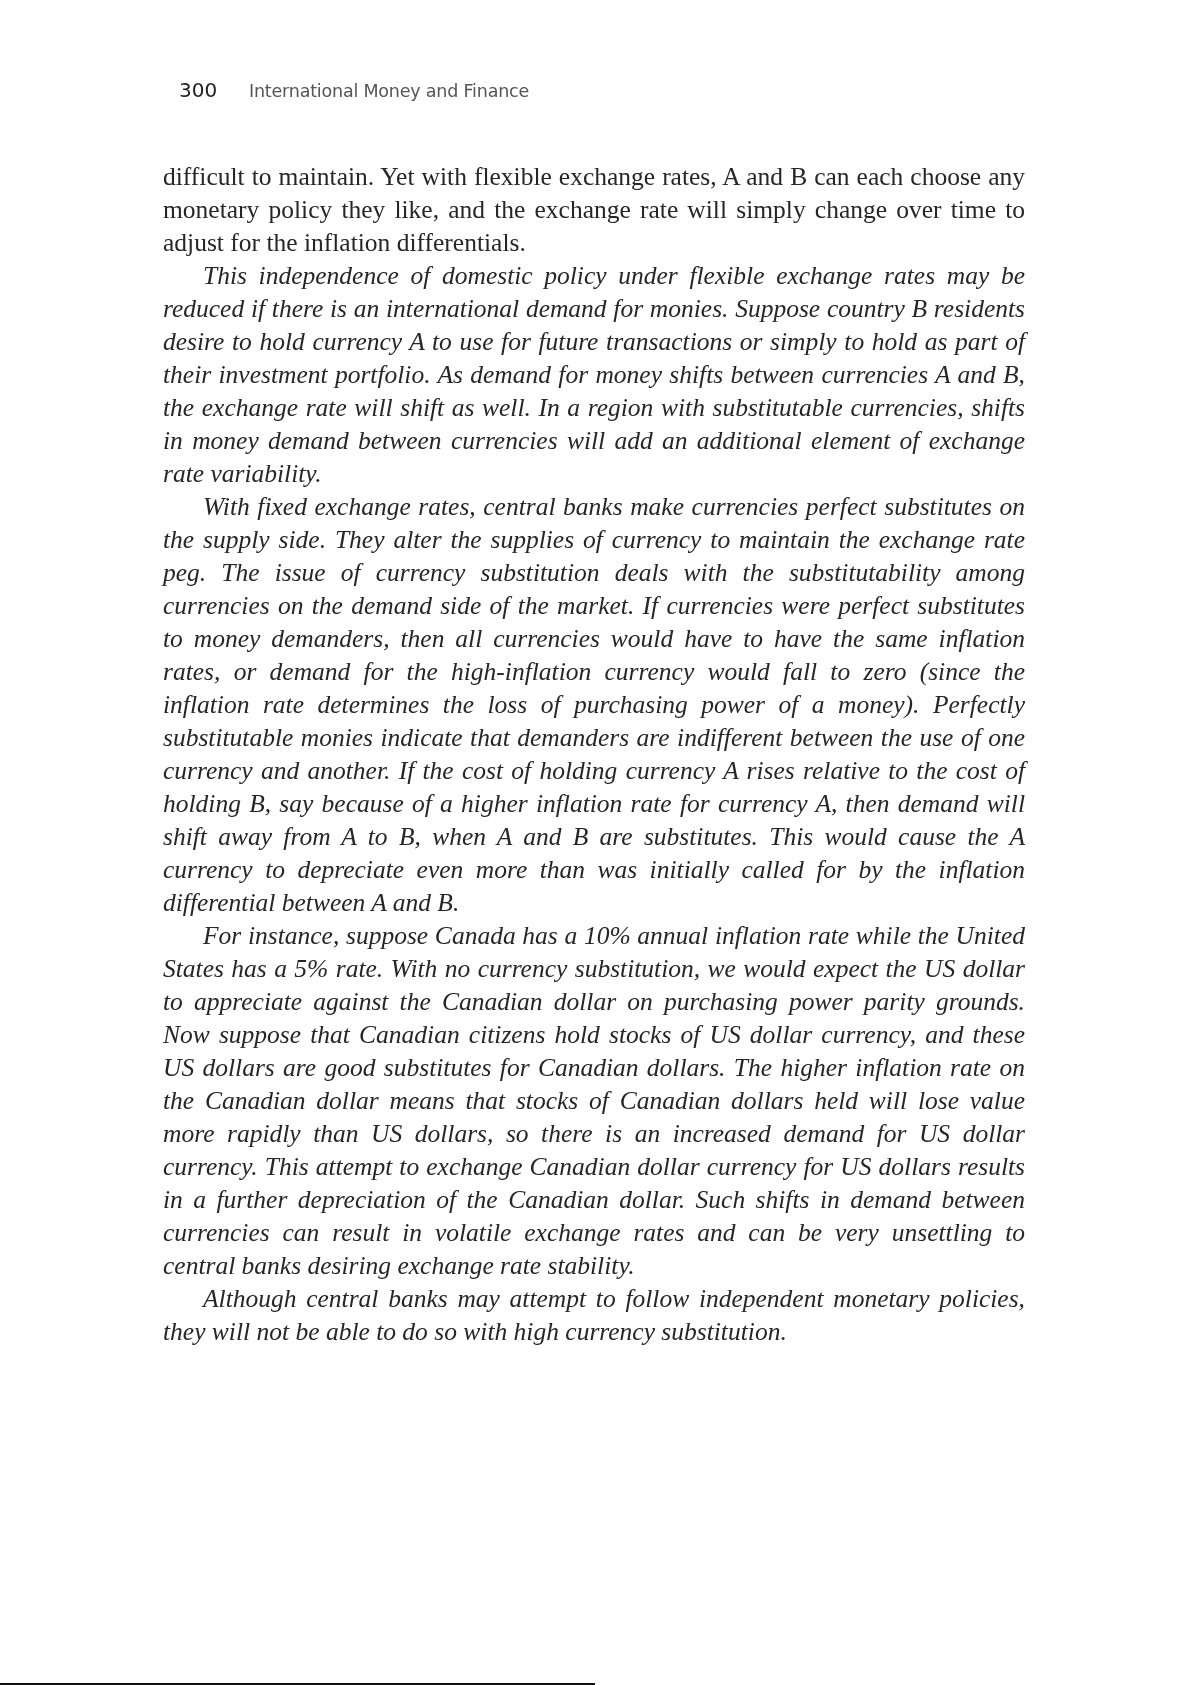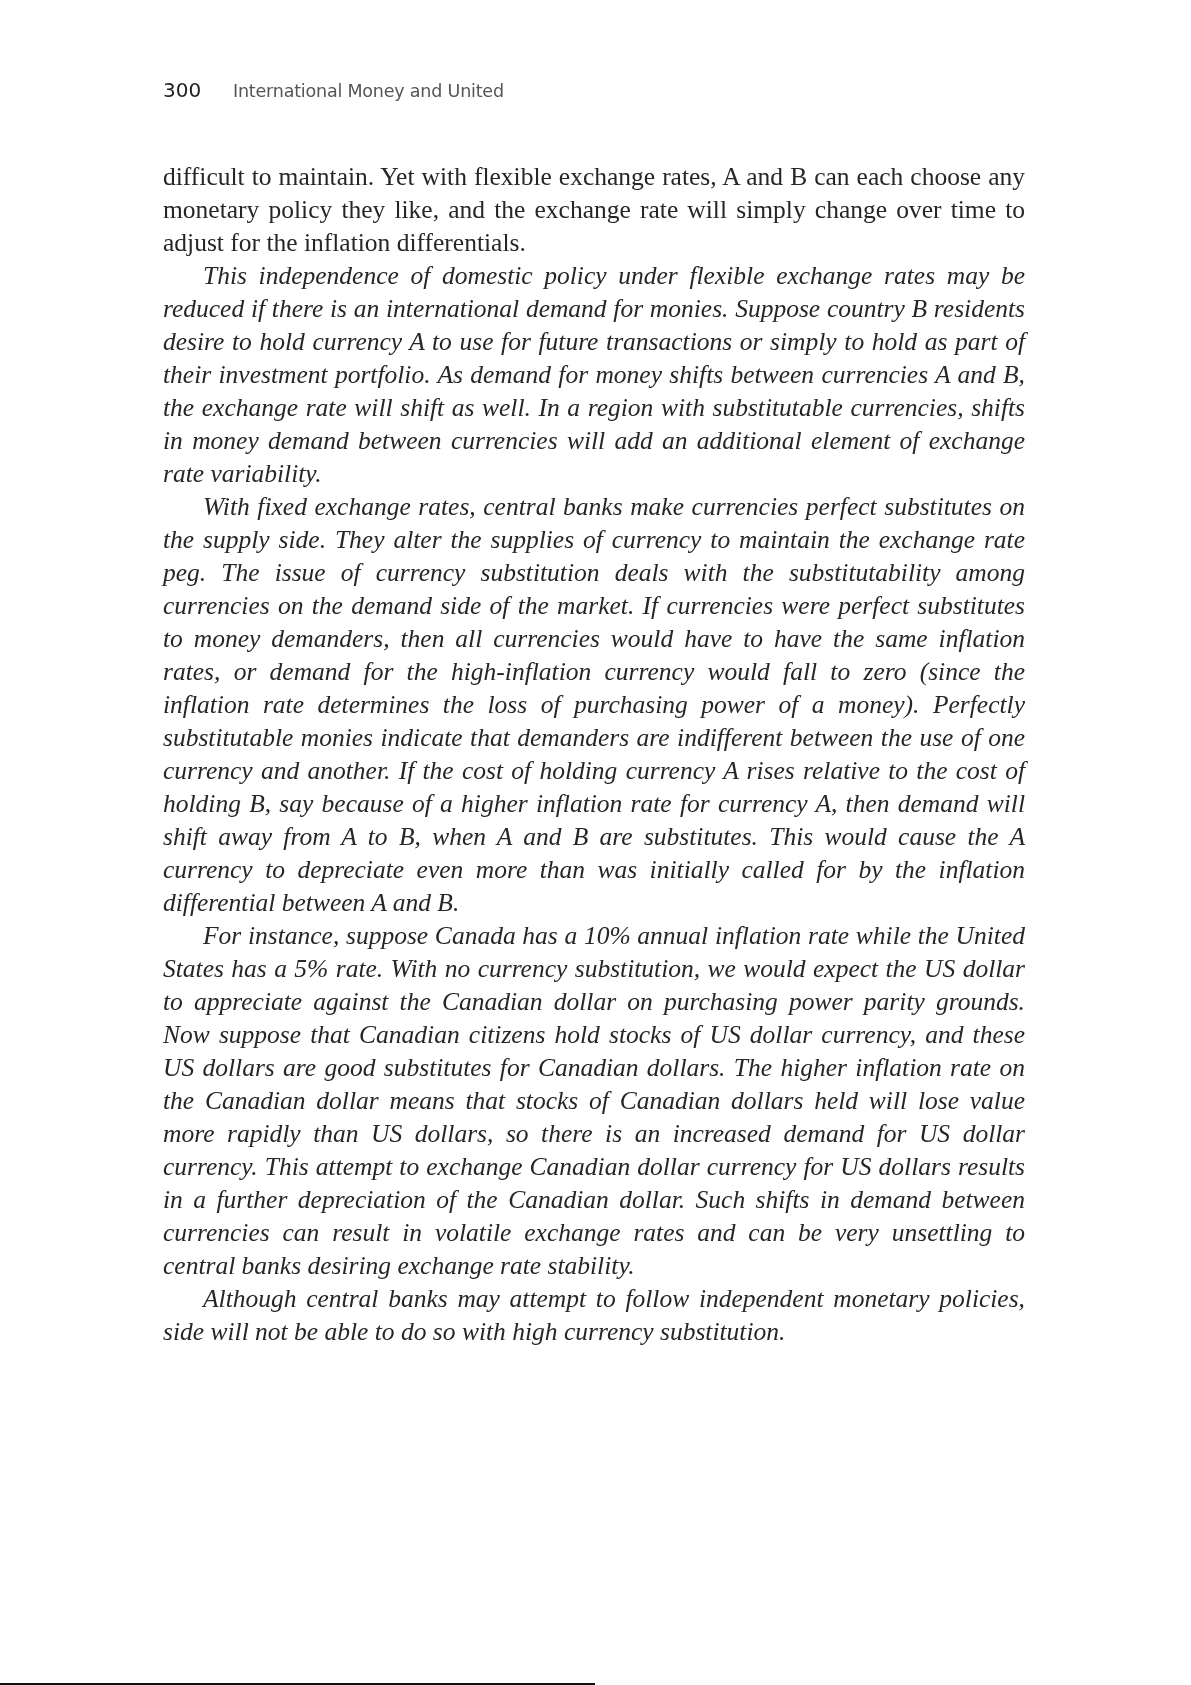--- a/index.html
+++ b/index.html
@@ -2,44 +2,44 @@
 <html><head>
 <meta charset="utf-8">
 <style>
   html, body { margin: 0; padding: 0; background: #ffffff; }
   body { width: 1191px; height: 1685px; position: relative; overflow: hidden; }
   .running-head {
     position: absolute; left: 163px; top: 78px;
     font-family: "DejaVu Sans", sans-serif; color: #333;
     display: flex; align-items: baseline;
   }
-  .page-num { font-size: 20px; color: #222; width: 70px; }
+  .page-num { font-size: 20px; color: #222; width: 70px; margin-left: 16px; }
   .head-title { font-size: 17.5px; color: #555; letter-spacing: -0.2px; }
   .body-text {
     position: absolute; left: 163px; top: 160px; width: 862px;
     font-family: "Liberation Serif", "DejaVu Serif", serif;
     font-size: 25.5px; line-height: 33px; color: #262626;
     text-align: justify; hyphens: manual;
   }
   .body-text p { margin: 0; text-indent: 0; }
   .body-text p.indent { text-indent: 40px; font-style: italic; }
   .rule {
     position: absolute; left: 0; top: 1683px; width: 595px; height: 2px;
     background: #111;
   }
 </style>
 </head>
 <body>
 
 <div class="running-head">
   <span class="page-num">300</span>
-  <span class="head-title">International Money and United</span>
+  <span class="head-title">International Money and Finance</span>
 </div>
 
 <div class="body-text">
   <p>difficult to maintain. Yet with flexible exchange rates, A and B can each choose any monetary policy they like, and the exchange rate will simply change over time to adjust for the inflation differentials.</p>
   <p class="indent">This independence of domestic policy under flexible exchange rates may be reduced if there is an international demand for monies. Suppose country B residents desire to hold currency A to use for future transac­tions or simply to hold as part of their investment portfolio. As demand for money shifts between currencies A and B, the exchange rate will shift as well. In a region with substitutable currencies, shifts in money demand between currencies will add an additional element of exchange rate variability.</p>
   <p class="indent">With fixed exchange rates, central banks make currencies perfect sub­stitutes on the supply side. They alter the supplies of currency to main­tain the exchange rate peg. The issue of currency substitution deals with the substitutability among currencies on the demand side of the market. If currencies were perfect substitutes to money demanders, then all curren­cies would have to have the same inflation rates, or demand for the high-inflation currency would fall to zero (since the inflation rate determines the loss of purchasing power of a money). Perfectly substitutable monies indicate that demanders are indifferent between the use of one currency and another. If the cost of holding currency A rises relative to the cost of holding B, say because of a higher inflation rate for currency A, then demand will shift away from A to B, when A and B are substitutes. This would cause the A currency to depreciate even more than was initially called for by the inflation differential between A and B.</p>
   <p class="indent">For instance, suppose Canada has a 10% annual inflation rate while the United States has a 5% rate. With no currency substitution, we would expect the US dollar to appreciate against the Canadian dollar on pur­chasing power parity grounds. Now suppose that Canadian citizens hold stocks of US dollar currency, and these US dollars are good substitutes for Canadian dollars. The higher inflation rate on the Canadian dollar means that stocks of Canadian dollars held will lose value more rapidly than US dollars, so there is an increased demand for US dollar currency. This attempt to exchange Canadian dollar currency for US dollars results in a further depreciation of the Canadian dollar. Such shifts in demand between currencies can result in volatile exchange rates and can be very unsettling to central banks desiring exchange rate stability.</p>
-  <p class="indent">Although central banks may attempt to follow independent monetary policies, side will not be able to do so with high currency substitution.</p>
+  <p class="indent">Although central banks may attempt to follow independent monetary policies, they will not be able to do so with high currency substitution.</p>
 </div>
 
 <div class="rule"></div>
 
 </body></html>

